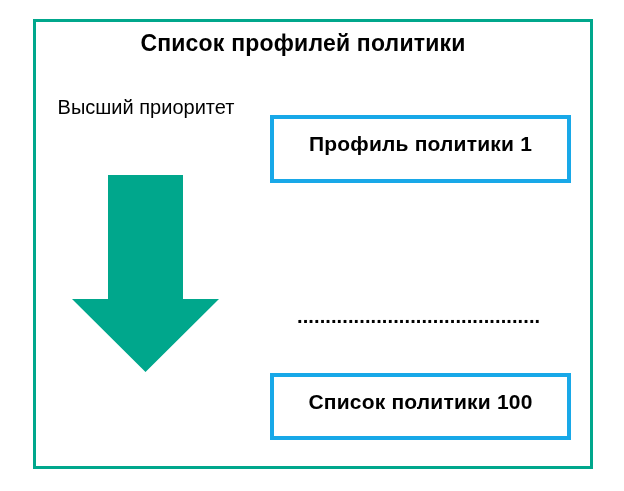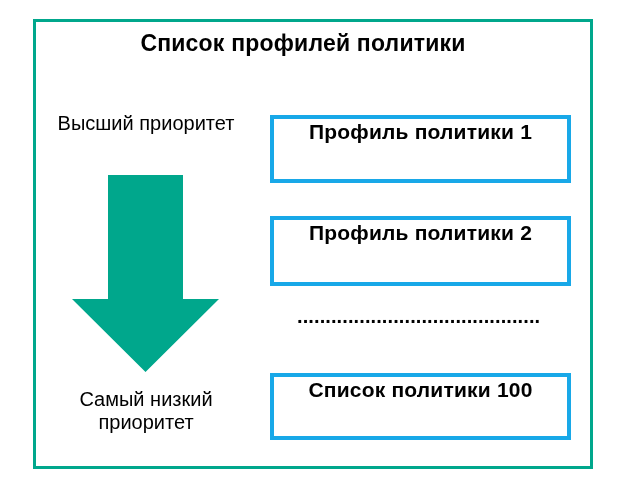--- a/index.html
+++ b/index.html
@@ -33,21 +33,21 @@
     top: 30px;
     width: 540px;
     text-align: center;
     font-size: 23px;
     font-weight: bold;
     letter-spacing: 0.2px;
   }
   .high-label {
     position: absolute;
     left: 46px;
-    top: 112px;
+    top: 96px;
     width: 200px;
     text-align: center;
     font-size: 20px;
     line-height: 22px;
   }
   .low-label {
     position: absolute;
     left: 60px;
     top: 388px;
     width: 172px;
@@ -66,21 +66,21 @@
     position: absolute;
     left: 270px;
     width: 301px;
     border: 4px solid #18A8E8;
     box-sizing: border-box;
     background: #ffffff;
     text-align: center;
   }
   .profile-box .label {
     display: block;
-    padding-top: 1px;
+    padding-top: 13px;
     font-size: 21px;
     font-weight: bold;
     letter-spacing: 0.2px;
   }
   .box-1 { top: 115px; height: 68px; }
   .box-2 { top: 216px; height: 70px; }
   .box-3 { top: 373px; height: 67px; }
   .ellipsis {
     position: absolute;
     left: 297px;
@@ -102,29 +102,25 @@
   <div class="frame"></div>
 
   <div class="panel-title">Список профилей политики</div>
 
   <div class="high-label">Высший приоритет</div>
 
   <svg class="arrow" viewBox="0 0 147 197" xmlns="http://www.w3.org/2000/svg" aria-hidden="true">
     <polygon points="36,0 111,0 111,124 147,124 73.5,197 0,124 36,124" fill="#00A78C"></polygon>
   </svg>
 
-  <div class="low-label">Самый низкий приоритет</div>
 
   <div class="profile-box box-1">
     <span class="label">Профиль политики 1</span>
   </div>
 
-  <div class="profile-box box-2">
-    <span class="label">Профиль политики 2</span>
-  </div>
 
   <div class="ellipsis">...........................................</div>
 
   <div class="profile-box box-3">
     <span class="label">Список политики 100</span>
   </div>
 
 </div>
 
 </body></html>

